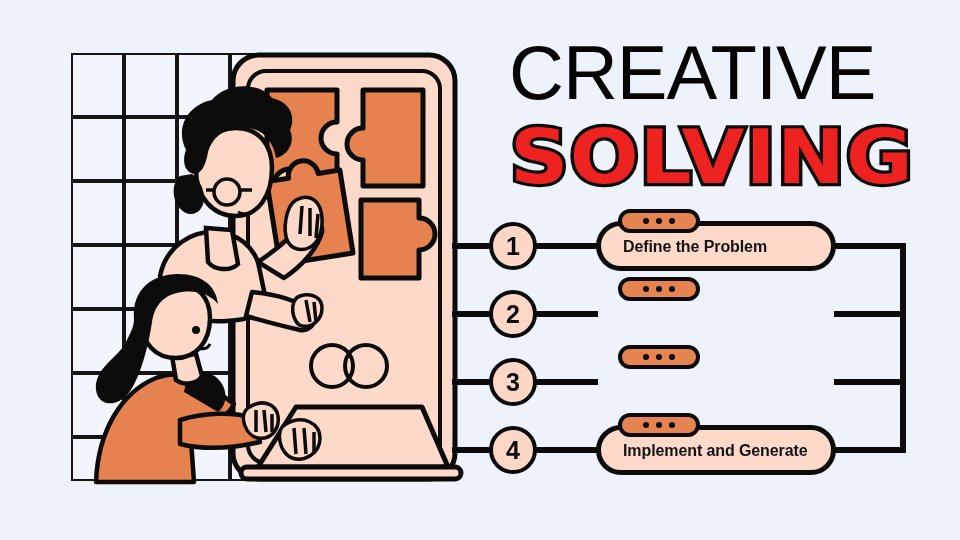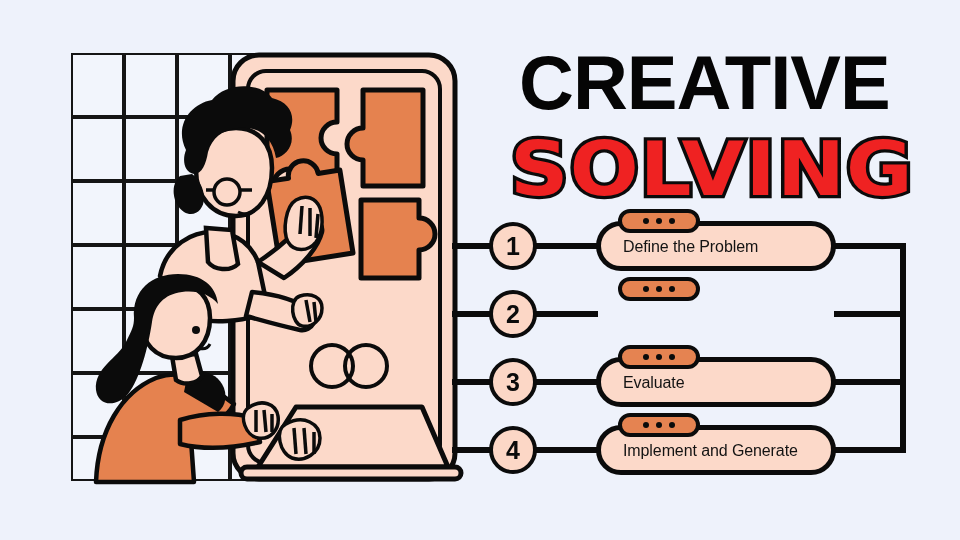--- a/index.html
+++ b/index.html
@@ -26,29 +26,29 @@
 
   
   #title-block {
     position: absolute;
     left: 508px; top: 36px;
     width: 440px; height: 160px;
   }
   .title-line1 {
     font-family: "Liberation Sans", sans-serif;
     font-size: 76px;
-    font-weight: 700;
+    font-weight: 400;
     letter-spacing: -1px;
     line-height: 72px;
     color: #050505;
-    margin: 11px;
+    margin: 1px;
     white-space: nowrap;
   }
   .title-line2-wrap {
-    margin-top: 2px;
+    margin-top: 9px;
     height: 74px;
     position: relative;
   }
   .title-line2 {
     position: absolute;
     left: 2px; top: 0;
     font-family: "DejaVu Sans", sans-serif;
     font-size: 70px;
     font-weight: 700;
     line-height: 74px;
@@ -117,21 +117,21 @@
     background: #fcd9c9;
     border: 5px solid #0b0b0b;
     box-sizing: border-box;
     z-index: 2;
   }
   .step-card-label {
     position: absolute;
     left: 22px; top: 50%;
     transform: translateY(-45%);
     font-size: 16px;
-    font-weight: 400;
+    font-weight: 700;
     color: #131313;
     font-family: "Liberation Sans", sans-serif;
     white-space: nowrap;
     letter-spacing: -0.1px;
   }
   .step-tab {
     position: absolute;
     left: 166px; top: -3px;
     width: 82px; height: 24px;
     border-radius: 12px;
@@ -323,23 +323,20 @@
         <span class="dot"></span>
         <span class="dot"></span>
       </div>
       <div class="connector-right"></div>
     </div>
 
     <div class="step-row" style="top:142px">
       <div class="connector-left"></div>
       <div class="step-circle">3</div>
       <div class="connector-mid"></div>
-      <div class="step-card">
-        <span class="step-card-label">Evaluate</span>
-      </div>
       <div class="step-tab">
         <span class="dot"></span>
         <span class="dot"></span>
         <span class="dot"></span>
       </div>
       <div class="connector-right"></div>
     </div>
 
     <div class="step-row" style="top:210px">
       <div class="connector-left"></div>

